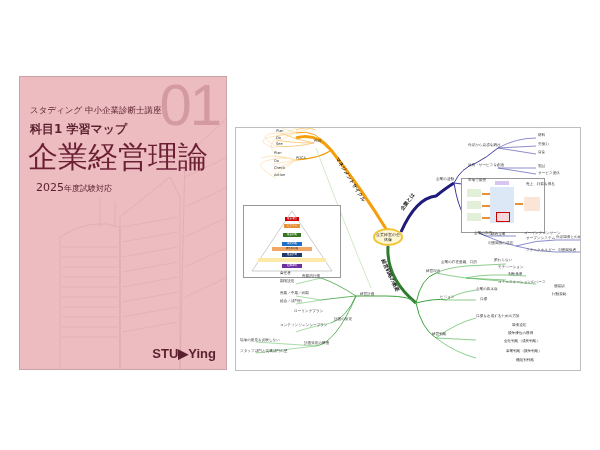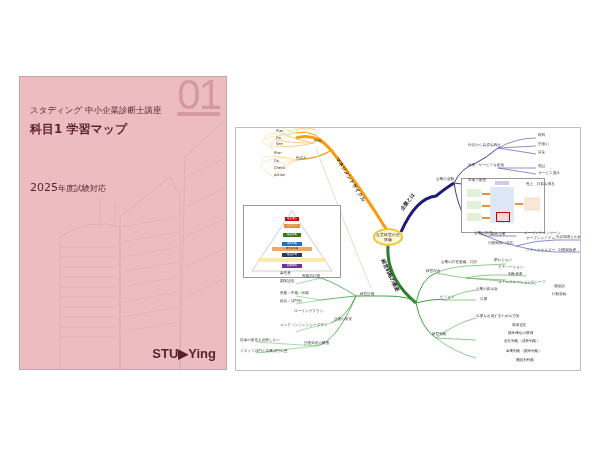--- a/index.html
+++ b/index.html
@@ -1,22 +1,22 @@
 <!DOCTYPE html>
 <html><head>
 <meta charset="utf-8">
 <style>
   html,body{margin:0;padding:0;background:#ffffff;}
   body{width:600px;height:450px;position:relative;overflow:hidden;font-family:"DejaVu Sans",sans-serif;}
   .cover{position:absolute;left:19px;top:76px;width:208px;height:294px;background:#ecbcc1;border:1px solid #c9a3a7;box-sizing:border-box;overflow:hidden;}
-  .cover .watermark{position:absolute;right:6px;top:-6px;font-family:"Liberation Sans",sans-serif;font-size:42px;color:#d49aa1;letter-spacing:-2px;font-weight:300;text-decoration:underline;}
+  .cover .watermark{position:absolute;right:6px;top:-6px;font-family:"Liberation Sans",sans-serif;font-size:58px;color:#d49aa1;letter-spacing:-2px;font-weight:300;}
   .cover .sub{position:absolute;left:10px;top:28px;font-size:8.5px;color:#5a1f2c;}
   .cover .map-label{position:absolute;left:10px;top:44px;font-size:12px;color:#5a1f2c;font-weight:bold;}
   .cover .title{position:absolute;left:8px;top:60px;font-size:30px;color:#6b1f33;letter-spacing:0px;white-space:nowrap;}
-  .cover .year{position:absolute;left:10px;top:104px;font-size:11px;color:#5a1f2c;text-align:center;}
+  .cover .year{position:absolute;left:16px;top:104px;font-size:11px;color:#5a1f2c;text-align:center;}
   .cover .year small{font-size:8px;}
   .cover .logo{position:absolute;right:10px;bottom:8px;font-size:13px;font-weight:bold;color:#5a1f2c;font-family:Liberation Sans, sans-serif;}
   .cover svg.bld{position:absolute;left:0;top:0;}
   .map{position:absolute;left:235px;top:127px;width:346px;height:244px;border:1px solid #bfbfbf;box-sizing:border-box;background:#fff;overflow:hidden;}
   .map svg{position:absolute;left:0;top:0;}
   .lbl{position:absolute;font-size:3.6px;color:#333;white-space:nowrap;line-height:1;}
   .center-node{position:absolute;left:137px;top:100px;width:30px;height:18px;border-radius:50%;background:#fff7d1;border:2px solid #f1c232;font-size:4px;text-align:center;line-height:5px;color:#222;box-sizing:border-box;padding-top:2px;}
   .branch-lbl{position:absolute;font-size:5px;font-weight:bold;color:#222;white-space:nowrap;transform-origin:left top;}
   .inset{position:absolute;border:1px solid #999;background:#fff;}
   .pyr-band{position:absolute;height:4px;font-size:2.5px;color:#fff;text-align:center;line-height:4px;}
@@ -55,20 +55,21 @@
       <line x1="165" y1="100" x2="208" y2="80"></line>
         <line x1="165" y1="130" x2="208" y2="110"></line>
       <line x1="165" y1="160" x2="208" y2="140"></line>
         <line x1="165" y1="190" x2="208" y2="170"></line>
       <line x1="165" y1="220" x2="208" y2="200"></line>
     </g>
   </svg>
   <div class="watermark">01</div>
   <div class="sub">スタディング 中小企業診断士講座</div>
   <div class="map-label">科目1 学習マップ</div>
+  <div class="title">企業経営理論</div>
   <div class="year"><span>2025</span><small>年度試験対応</small></div>
   <div class="logo">STU▶Ying</div>
 </div>
 
 <div class="map">
   <svg width="346" height="244">
 
     <path d="M152 104 Q125 60 95 22 Q80 4 60 10" stroke="#f59e0b" stroke-width="3" fill="none"></path>
     <path d="M78 15 Q60 12 45 5 M78 15 Q55 15 40 12 M78 15 Q55 20 40 18" stroke="#f7c36b" stroke-width="0.8" fill="none"></path>
     <path d="M80 2 Q70 -2 60 2" stroke="#f7c36b" stroke-width="0.8" fill="none"></path>

